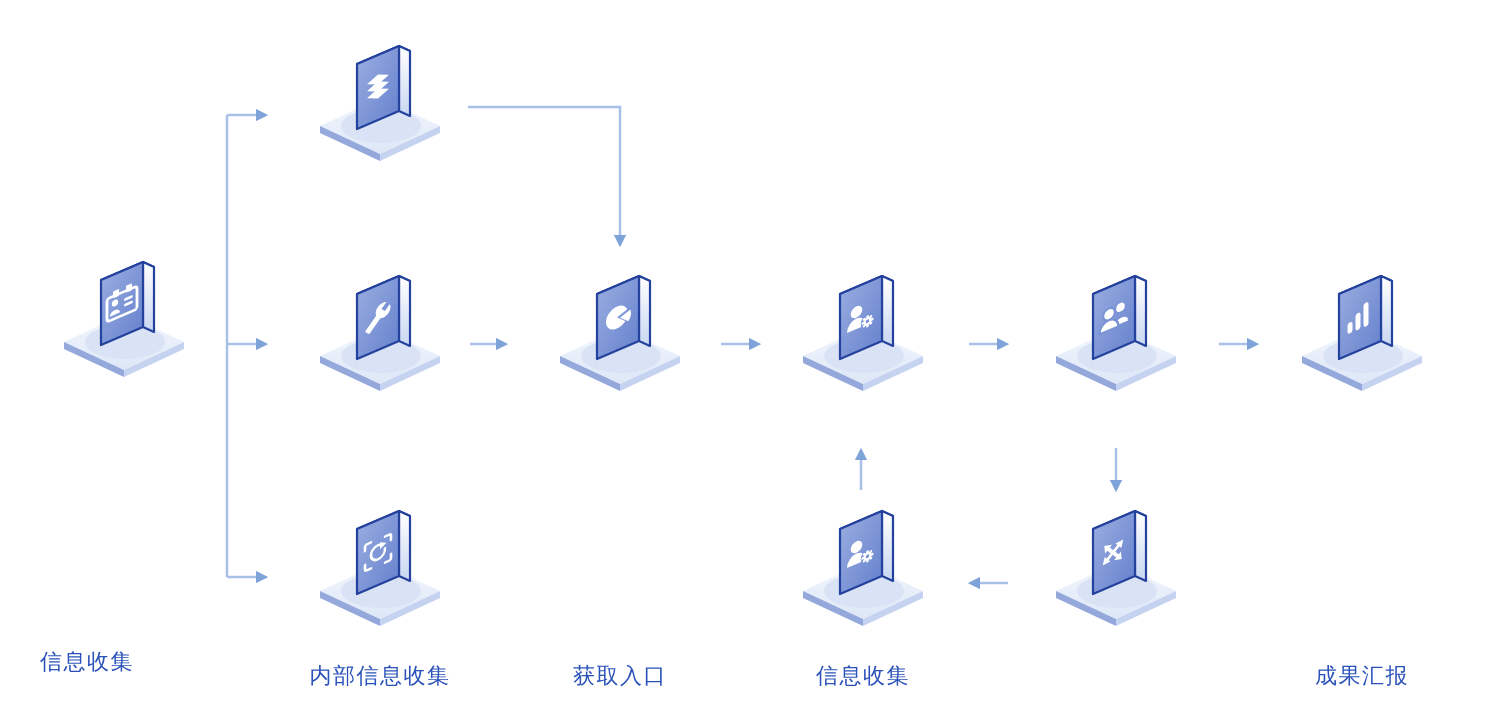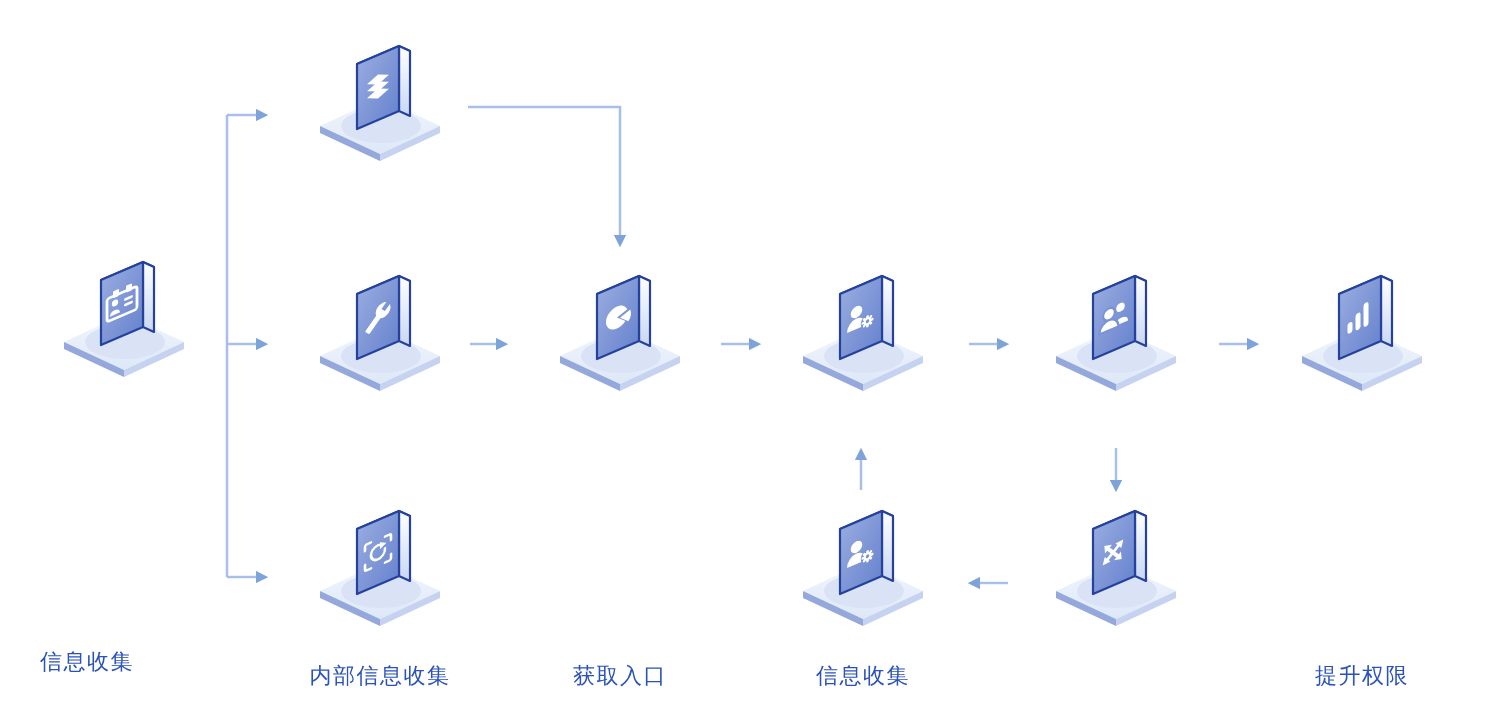--- a/index.html
+++ b/index.html
@@ -218,21 +218,21 @@
         <polygon points="42,28 84,10 95,15 53,33" fill="#ffffff"></polygon>
         <polygon points="84,10 95,15 95,80 84,75" fill="url(#gSide)"></polygon>
         <polygon points="42,28 84,10 84,75 42,93" fill="url(#gFace)"></polygon>
       </g>
       <g transform="translate(62,51.5) skewY(-23.2)" fill="#ffffff">
         <rect x="-11.5" y="1" width="5" height="11" rx="2.5"></rect>
         <rect x="-3.5" y="-5" width="5" height="17" rx="2.5"></rect>
         <rect x="4.5" y="-12" width="5" height="24" rx="2.5"></rect>
       </g>
     </svg>
-    <div class="node-label" style="left:65px;top:396px;margin-left:-110px">提升权限</div>
+    <div class="node-label" style="left:65px;top:396px;margin-left:-110px">成果汇报</div>
   </div>
 
   <div class="node" style="left:798px;top:501px">
     <svg viewBox="0 0 130 128" width="130" height="128">
       <polygon points="5,90 65,62 125,90 65,118" fill="url(#gPlat)"></polygon>
       <polygon points="5,90 5,97 65,125 65,118" fill="#94a8dc"></polygon>
       <polygon points="65,118 65,125 125,97 125,90" fill="#c6d3f0"></polygon>
       <ellipse cx="66" cy="90" rx="40" ry="17" fill="#d9e3f5"></ellipse>
       <g stroke="#24429d" stroke-width="2.2" stroke-linejoin="round">
         <polygon points="42,28 84,10 95,15 53,33" fill="#ffffff"></polygon>

